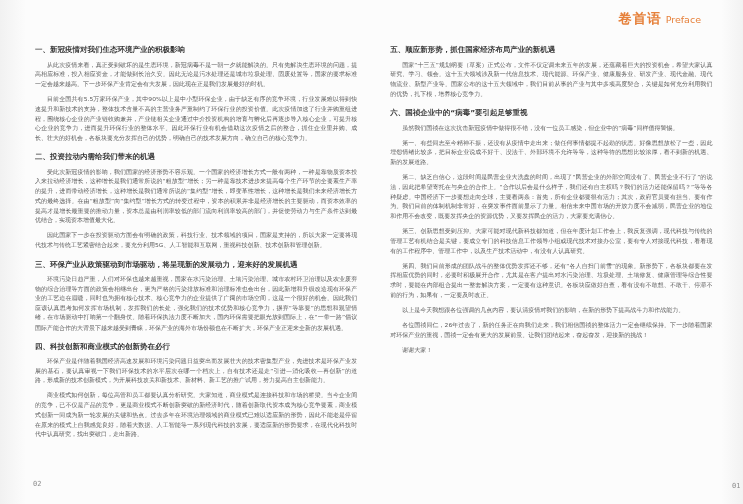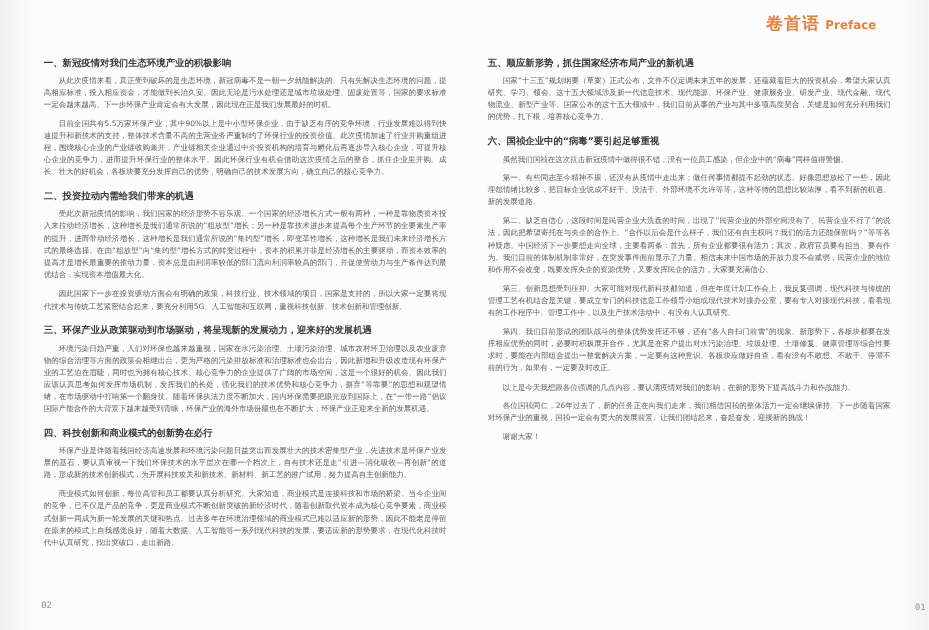--- a/index.html
+++ b/index.html
@@ -13,21 +13,21 @@
     background:linear-gradient(to right,#f1f1f1,rgba(252,252,252,0));pointer-events:none;}
   .edge-shade-right{position:absolute;right:0;top:0;width:22px;height:504px;
     background:linear-gradient(to left,#f2f2f2,rgba(252,252,252,0));pointer-events:none;}
 
   .page-header{
     position:absolute;top:10px;right:42px;
     display:flex;align-items:baseline;gap:4px;
     color:#E6813B;
   }
   .page-header .cn{font-size:13.5px;font-weight:bold;letter-spacing:1px;}
-  .page-header .en{font-size:9.5px;font-weight:bold;}
+  .page-header .en{font-size:9.5px;font-weight:normal;}
 
   .spread-content{
     position:absolute;left:35px;top:44px;
     width:1130px;
     transform:scale(0.6);
     transform-origin:0 0;
     display:flex;gap:55px;
   }
   .page-col{width:537px;}
 

